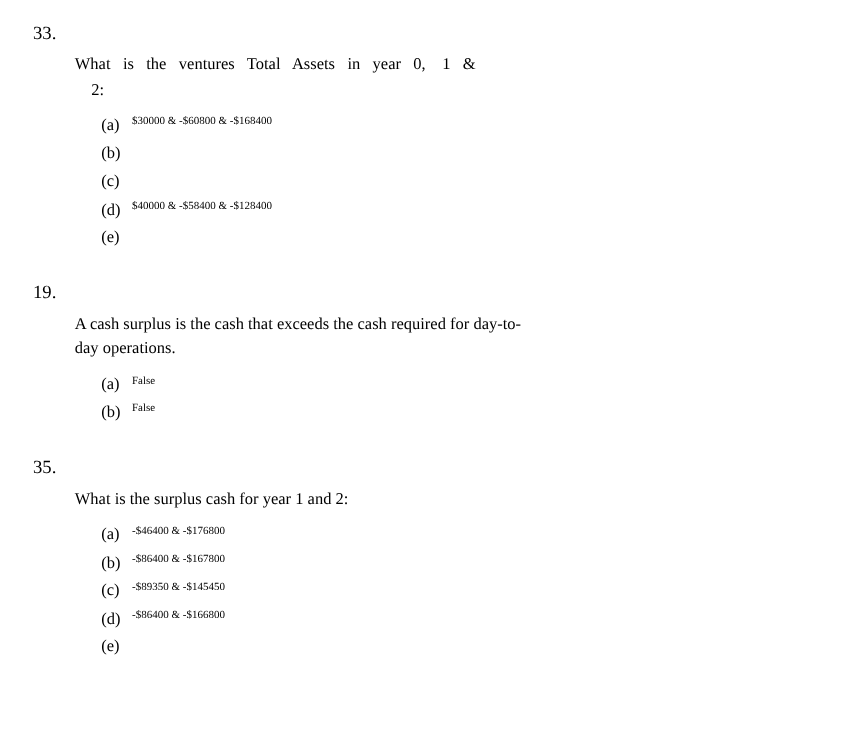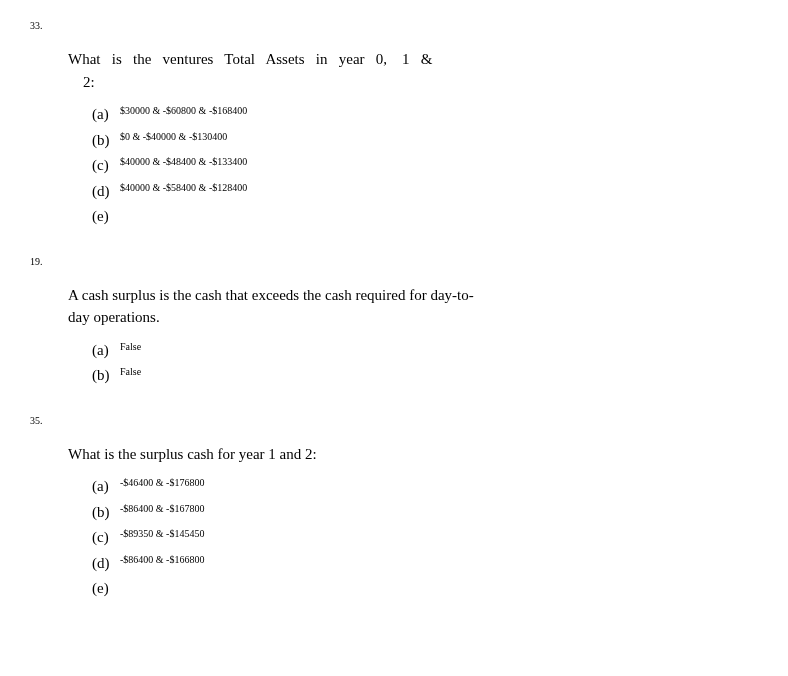--- a/index.html
+++ b/index.html
@@ -23,21 +23,21 @@
     }
 
     .question-header {
       display: flex;
       align-items: flex-start;
       margin-bottom: 10px;
     }
 
     .question-number {
       min-width: 38px;
-      font-size: 10px;
+      font-size: 17px;
     }
 
     .question-text {
       flex: 1;
       line-height: 1.5;
       margin-top: 28px;
     }
 
     .options-list {
       margin-left: 62px;
@@ -71,25 +71,23 @@
       &nbsp;&nbsp;&nbsp;&nbsp;2:
     </div>
   </div>
   <div class="options-list">
     <div class="option-item">
       <span class="option-label">(a)</span>
       <span class="option-text">$30000 &amp; -$60800 &amp; -$168400</span>
     </div>
     <div class="option-item">
       <span class="option-label">(b)</span>
-      <span class="option-text">$0 &amp; -$40000 &amp; -$130400</span>
     </div>
     <div class="option-item">
       <span class="option-label">(c)</span>
-      <span class="option-text">$40000 &amp; -$48400 &amp; -$133400</span>
     </div>
     <div class="option-item">
       <span class="option-label">(d)</span>
       <span class="option-text">$40000 &amp; -$58400 &amp; -$128400</span>
     </div>
     <div class="option-item">
       <span class="option-label">(e)</span>
     </div>
   </div>
 </div>

